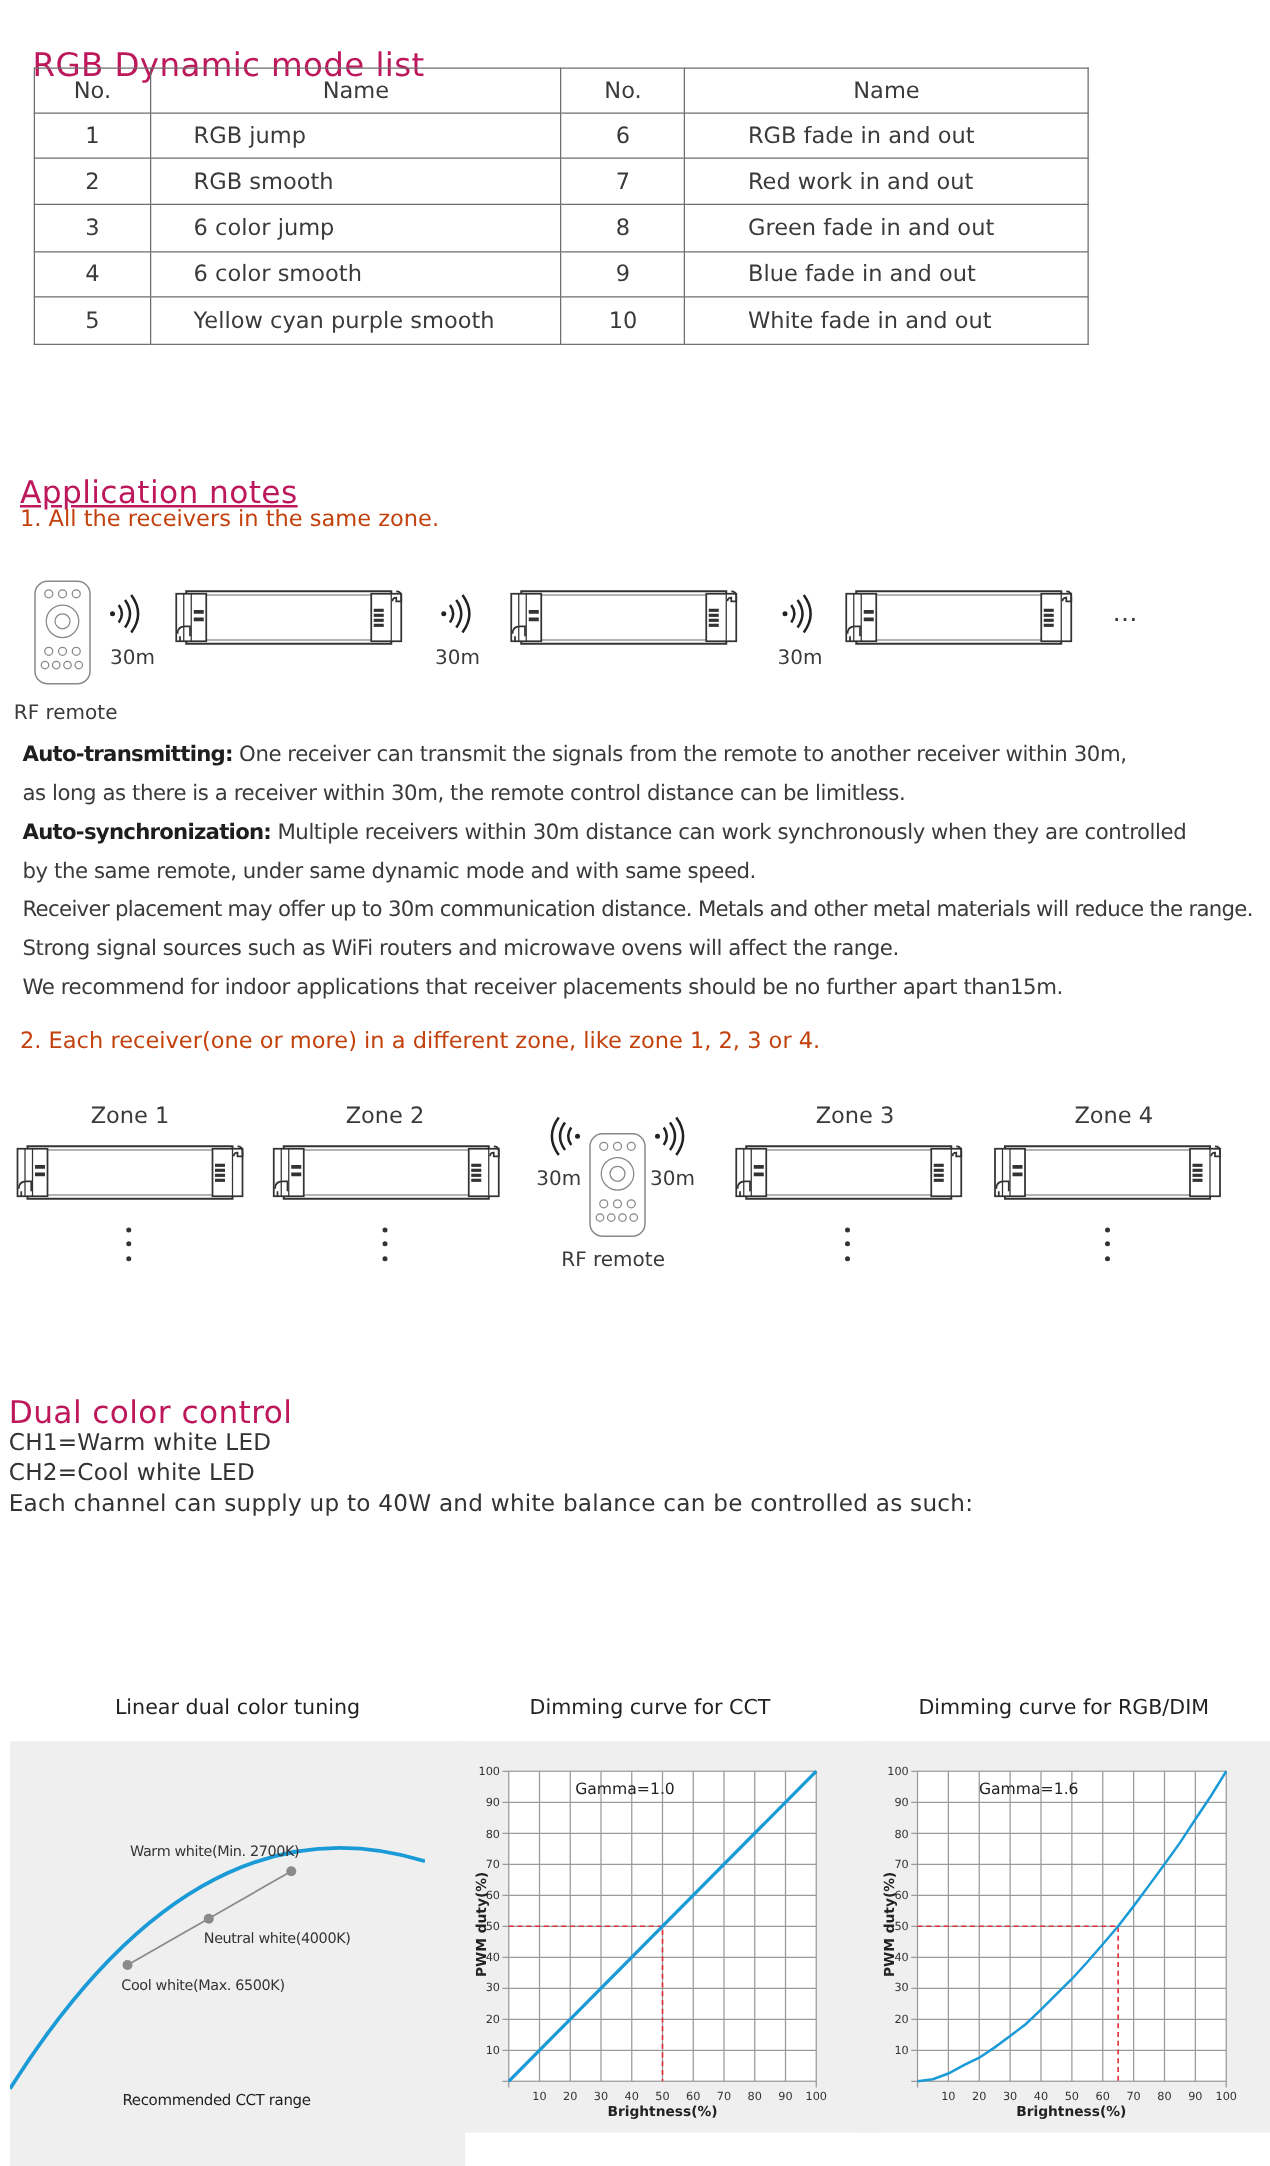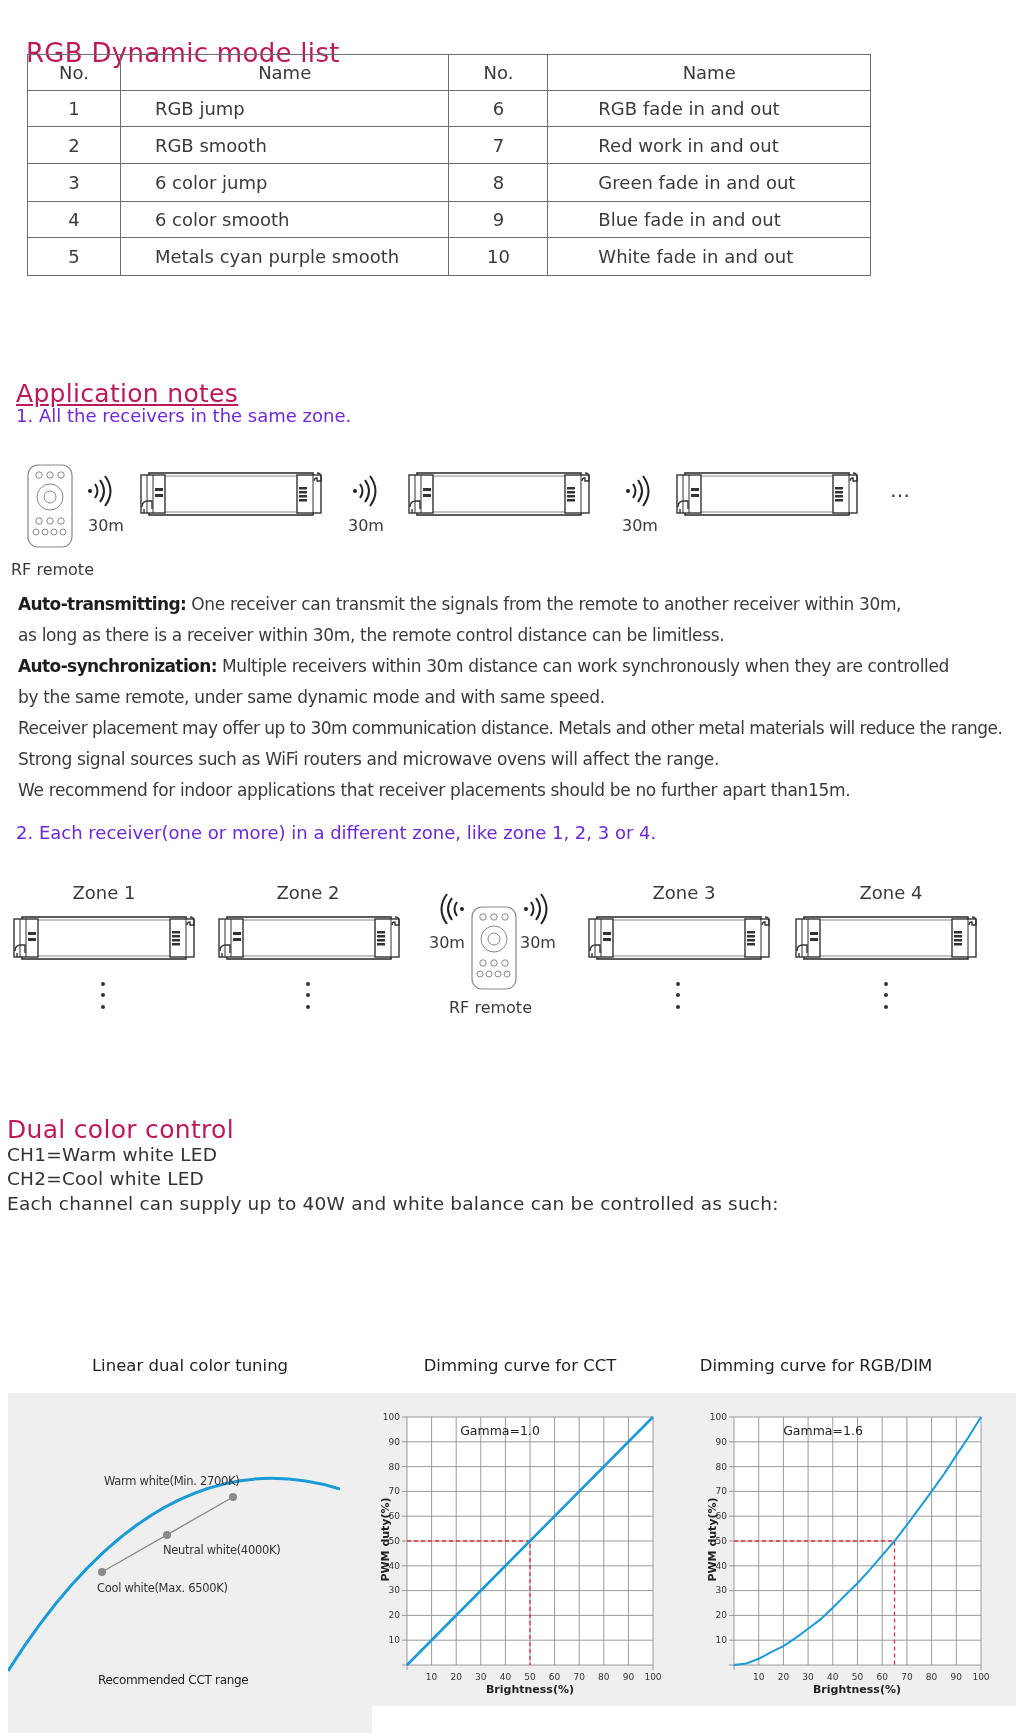--- a/index.html
+++ b/index.html
@@ -5,21 +5,21 @@
   html,body{margin:0;padding:0;background:#ffffff;}
   body{width:1016px;height:1733px;position:relative;overflow:hidden;font-family:"DejaVu Sans","Liberation Sans",sans-serif;color:#2b2b2b;}
   .abs{position:absolute;}
   .h1{position:absolute;font-family:"DejaVu Sans",sans-serif;font-size:25px;color:#be185d;letter-spacing:0.3px;white-space:nowrap;font-weight:normal;margin-top:32px;}
   table.grid{position:absolute;border-collapse:collapse;font-family:"DejaVu Sans",sans-serif;color:#3a3a3a;}
   table.grid td{border:1.5px solid #6e6e6e;padding:0;font-size:18px;font-weight:normal;}
   .c{text-align:center;}
   .l{text-align:left;padding-left:34px !important;}
   .para{position:absolute;left:18px;font-size:17px;white-space:nowrap;color:#3a3a3a;font-family:"DejaVu Sans",sans-serif;letter-spacing:-0.35px;}
   .para b{color:#1e1e1e;font-weight:bold;letter-spacing:-0.6px;}
-  .sub{position:absolute;font-size:18px;color:#6d28d9;white-space:nowrap;font-family:"DejaVu Sans",sans-serif;}
+  .sub{position:absolute;font-size:18px;color:#c2410c;white-space:nowrap;font-family:"DejaVu Sans",sans-serif;}
   .lbl{position:absolute;font-size:16px;color:#3a3a3a;white-space:nowrap;font-family:"DejaVu Sans",sans-serif;}
   .zone{position:absolute;font-size:18px;color:#3a3a3a;white-space:nowrap;text-align:center;width:120px;}
   .panel{position:absolute;background:#efefef;padding-left:32px;}
   .chart-title{position:absolute;font-size:16.5px;color:#222;white-space:nowrap;text-align:center;font-family:"DejaVu Sans",sans-serif;}
   .body-text{position:absolute;left:7px;font-size:18.5px;color:#333;white-space:nowrap;font-family:"DejaVu Sans",sans-serif;letter-spacing:0.2px;}
   svg text{font-family:"DejaVu Sans",sans-serif;}
 </style>
 </head>
 <body>
 
@@ -58,21 +58,21 @@
     <td class="l" style="padding-left:50px !important">Green fade in and out</td>
   </tr>
   <tr style="height:36px">
     <td class="c">4</td>
     <td class="l">6 color smooth</td>
     <td class="c">9</td>
     <td class="l" style="padding-left:50px !important">Blue fade in and out</td>
   </tr>
   <tr style="height:38px">
     <td class="c">5</td>
-    <td class="l">Metals cyan purple smooth</td>
+    <td class="l">Yellow cyan purple smooth</td>
     <td class="c">10</td>
     <td class="l" style="padding-left:50px !important">White fade in and out</td>
   </tr>
 </tbody>
   </table>
 
 <div class="h1" style="left:16px;top:347px;text-decoration:underline;">Application notes</div>
 <div class="sub" style="left:16px;top:405px;">1. All the receivers in the same zone.</div>
 
 <svg class="abs" style="left:0;top:455px;" width="1016" height="125">
@@ -189,21 +189,21 @@
       <col style="width:255px">
       <col style="width:255px">
       <col style="width:260px">
     </colgroup>
   <tbody>
 </tbody>
   </table>
 
 <div class="chart-title" style="left:70px;top:1356px;width:240px;">Linear dual color tuning</div>
 <div class="chart-title" style="left:400px;top:1356px;width:240px;">Dimming curve for CCT</div>
-<div class="chart-title" style="left:686px;top:1356px;width:260px;">Dimming curve for RGB/DIM</div>
+<div class="chart-title" style="left:721px;top:1356px;width:260px;">Dimming curve for RGB/DIM</div>
 
 <div class="panel" style="left:8px;top:1393px;width:332px;height:346px;">
   <svg width="332" height="314" style="position:absolute;left:0;top:0;">
     <path d="M0 278 Q 150 40 332 96" fill="none" stroke="#1a9ad6" stroke-width="3"></path>
     <line x1="94" y1="179" x2="225" y2="104" stroke="#8a8a8a" stroke-width="1.4"></line>
     <circle cx="94" cy="179" r="4" fill="#8a8a8a"></circle>
     <circle cx="159" cy="142" r="4" fill="#8a8a8a"></circle>
     <circle cx="225" cy="104" r="4" fill="#8a8a8a"></circle>
   </svg>
   <div class="abs" style="left:96px;top:81px;font-size:11.5px;color:#333;white-space:nowrap;letter-spacing:-0.3px;">Warm white(Min. 2700K)</div>

